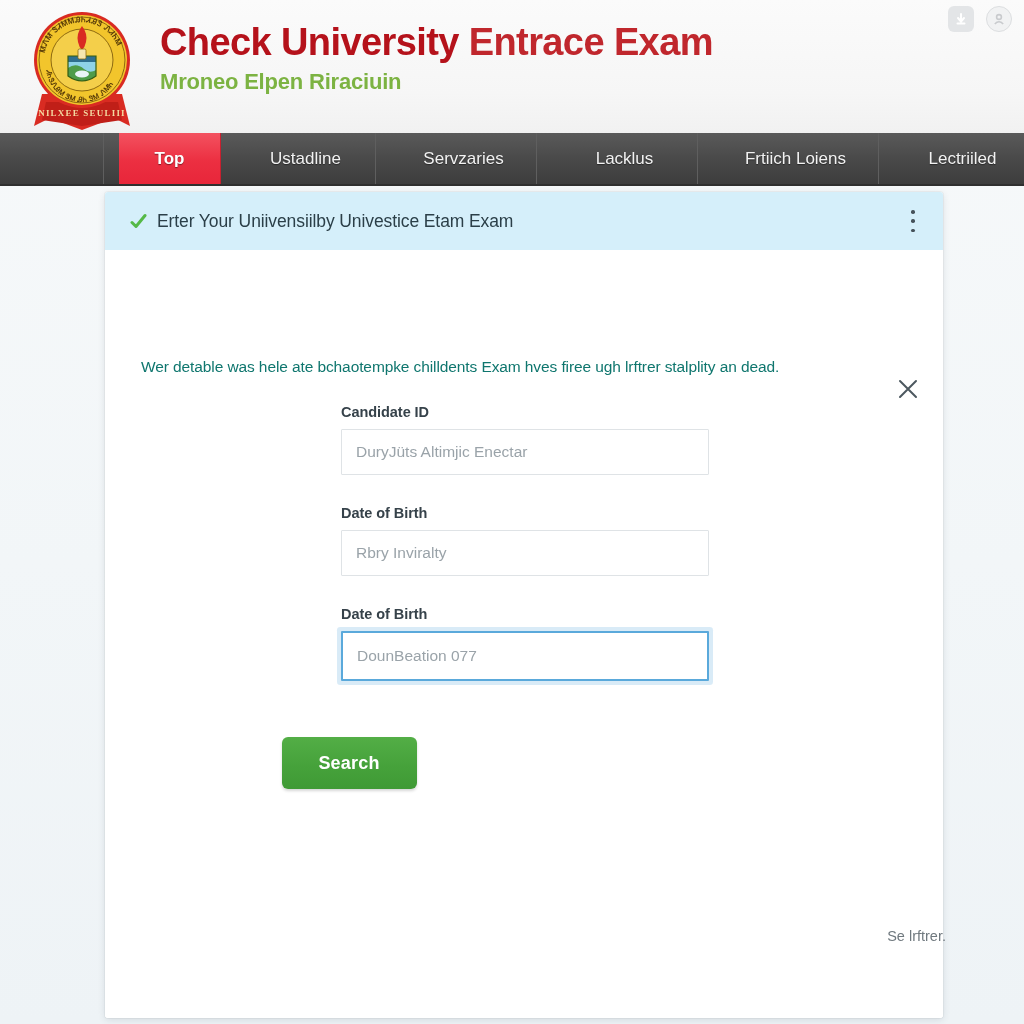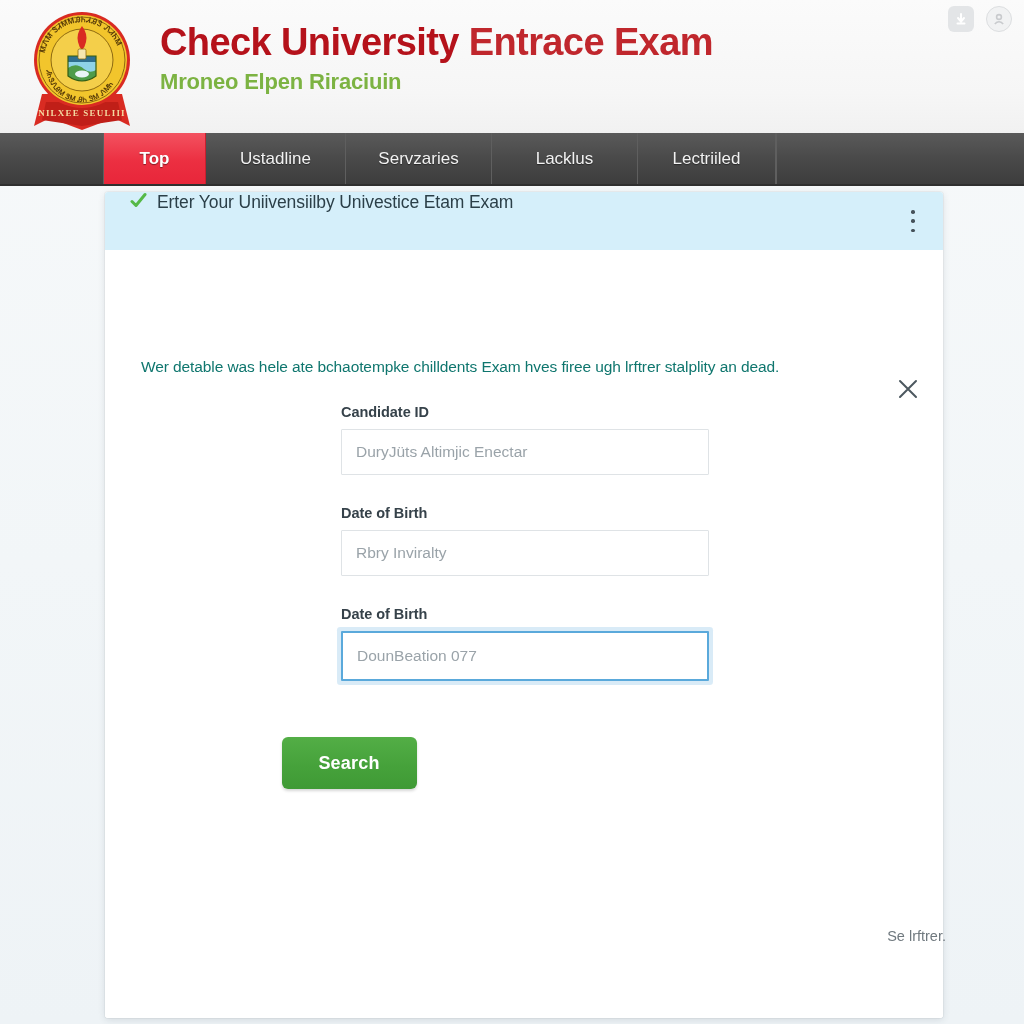--- a/index.html
+++ b/index.html
@@ -94,20 +94,21 @@
   .tr-icon svg { display: block; }
 
   
   .navbar {
     position: relative;
     height: 53px;
     background: linear-gradient(180deg, #5a5a5a 0%, #4a4a4a 48%, #3d3d3d 100%);
     display: flex;
     align-items: stretch;
     border-bottom: 2px solid #2f2f2f;
+    gap: 15px;
   }
   .nav-spacer-left { width: 104px; flex: 0 0 auto; border-right: 1px solid #5f5f5f; }
   .nav-spacer-right { flex: 1 1 auto; border-left: 1px solid #5f5f5f; }
 
   .nav-item {
     flex: 0 0 auto;
     display: flex;
     align-items: center;
     justify-content: center;
     color: #f2f2f2;
@@ -142,21 +143,21 @@
     border-radius: 3px;
     box-shadow: 0 2px 7px rgba(40,60,80,.13), 0 0 0 1px rgba(0,0,0,.035);
     overflow: hidden;
   }
 
   .card-banner {
     position: relative;
     height: 58px;
     background: #d5effa;
     display: flex;
-    align-items: flex-start;
+    align-items: center;
     padding: 0 24px 0 25px;
   }
   .banner-check {
     flex: 0 0 auto;
     margin-right: 10px;
     display: flex;
     align-items: center;
   }
   .banner-title {
     font-size: 17.5px;
@@ -337,20 +338,21 @@
       </div>
     </div>
   </div>
 
   <div class="navbar">
     <div class="nav-spacer-left"></div>
     <div class="nav-item w1 active">Top</div>
     <div class="nav-item w2">Ustadline</div>
     <div class="nav-item w3">Servzaries</div>
     <div class="nav-item w4">Lacklus</div>
+    <div class="nav-item w5">Frtiich Loiens</div>
     <div class="nav-item w6">Lectriiled</div>
     <div class="nav-spacer-right"></div>
   </div>
 
   <div class="card">
 
     <div class="card-banner">
       <span class="banner-check">
         <svg width="17" height="17" viewBox="0 0 17 17">
             <path d="M2 9.5 L6 13.5 L15 2.5" stroke="#55b947" stroke-width="3" fill="none" stroke-linecap="round" stroke-linejoin="round"></path>

